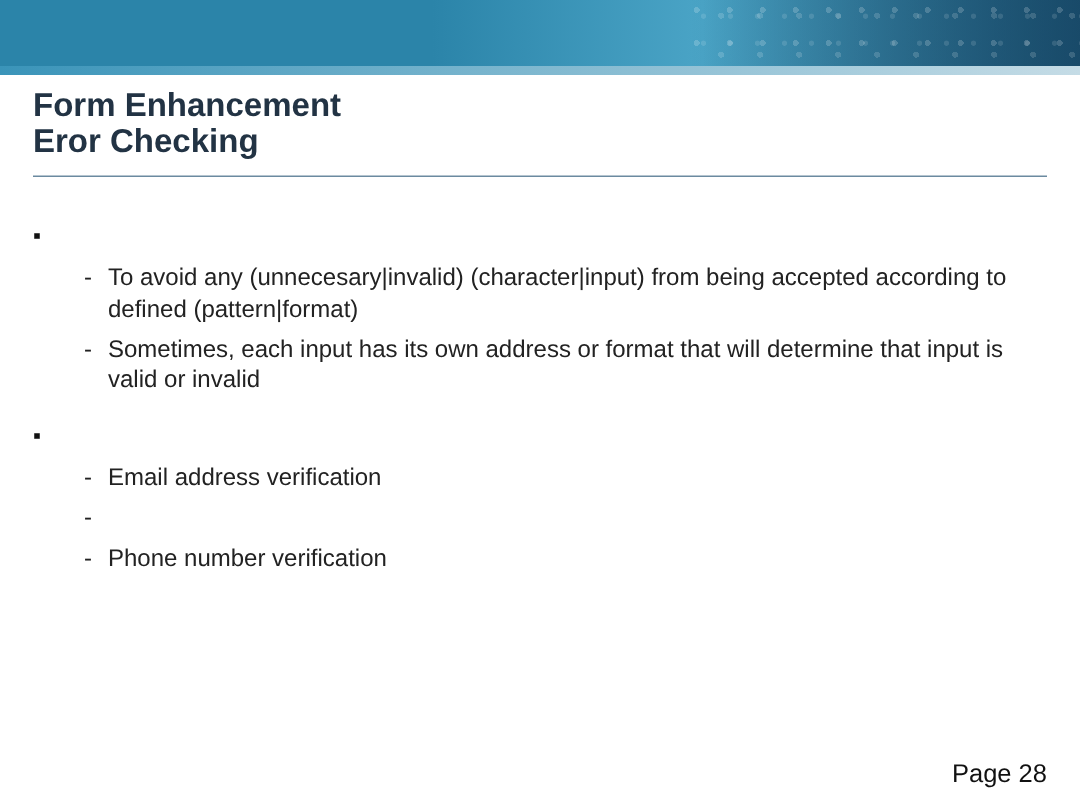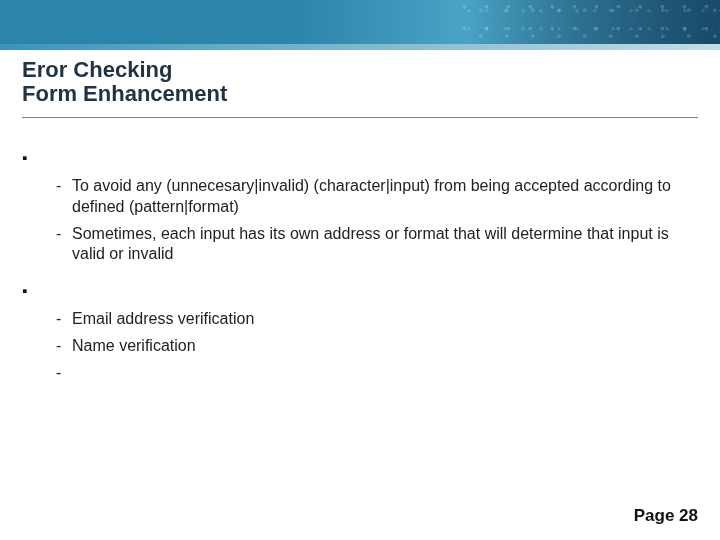--- a/index.html
+++ b/index.html
@@ -93,35 +93,35 @@
   }
   .level2 .bullet {
     width: 16px;
     flex: 0 0 16px;
   }
   .page-num {
     position: absolute;
     bottom: 14px;
     right: 22px;
     font-size: 17px;
-    font-weight: 700;
+    font-weight: 400;
     color: #111;
   }
 </style>
 </head>
 <body>
 
 <div class="slide">
 
   <div class="top-band"></div>
   <div class="top-accent"></div>
 
   <div class="title">
+    <div class="line">Form Enhancement</div>
     <div class="line">Eror Checking</div>
-    <div class="line">Form Enhancement</div>
   </div>
   <div class="title-rule"></div>
 
   <div class="body">
 
     <div class="level1">
       <span class="bullet">▪</span>
     </div>
     <div class="level2">
       <span class="bullet">-</span>
@@ -134,23 +134,23 @@
 
     <div class="level1" style="margin-top:14px">
       <span class="bullet">▪</span>
     </div>
     <div class="level2">
       <span class="bullet">-</span>
       <span>Email address verification</span>
     </div>
     <div class="level2">
       <span class="bullet">-</span>
-      <span>Name verification</span>
     </div>
     <div class="level2">
       <span class="bullet">-</span>
+      <span>Phone number verification</span>
     </div>
 
   </div>
 
   <div class="page-num">Page 28</div>
 
 </div>
 
 </body></html>

